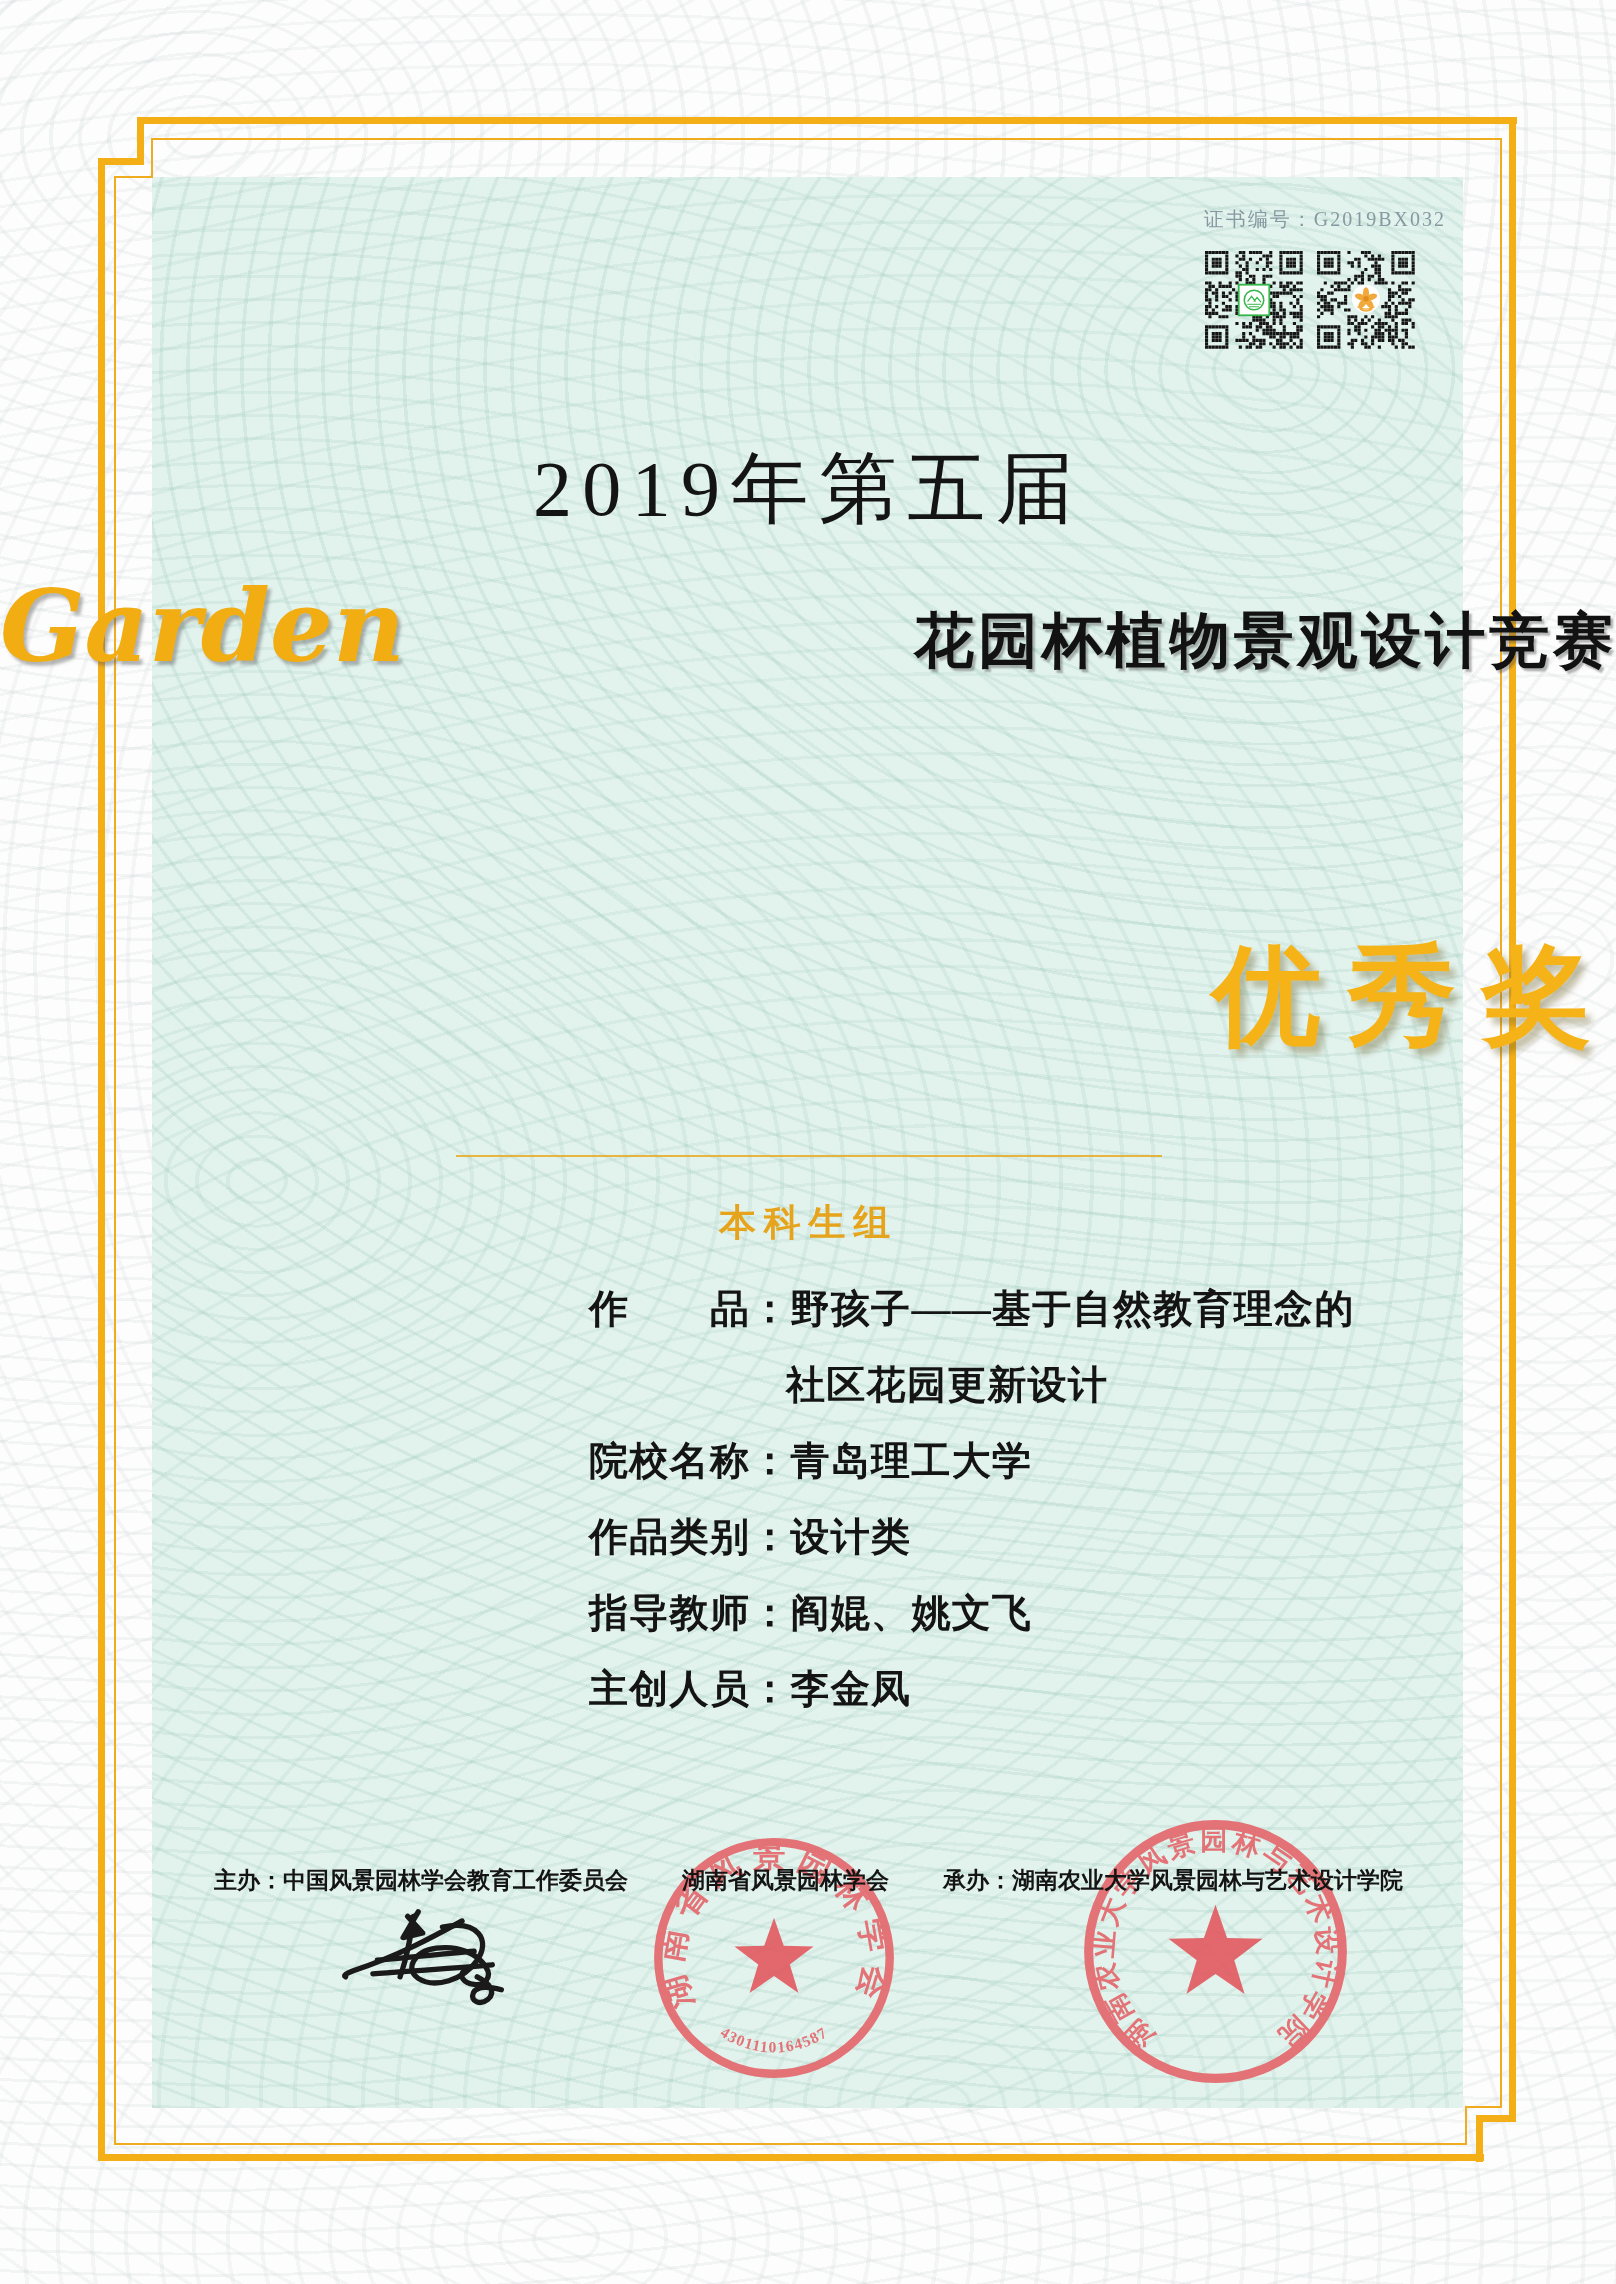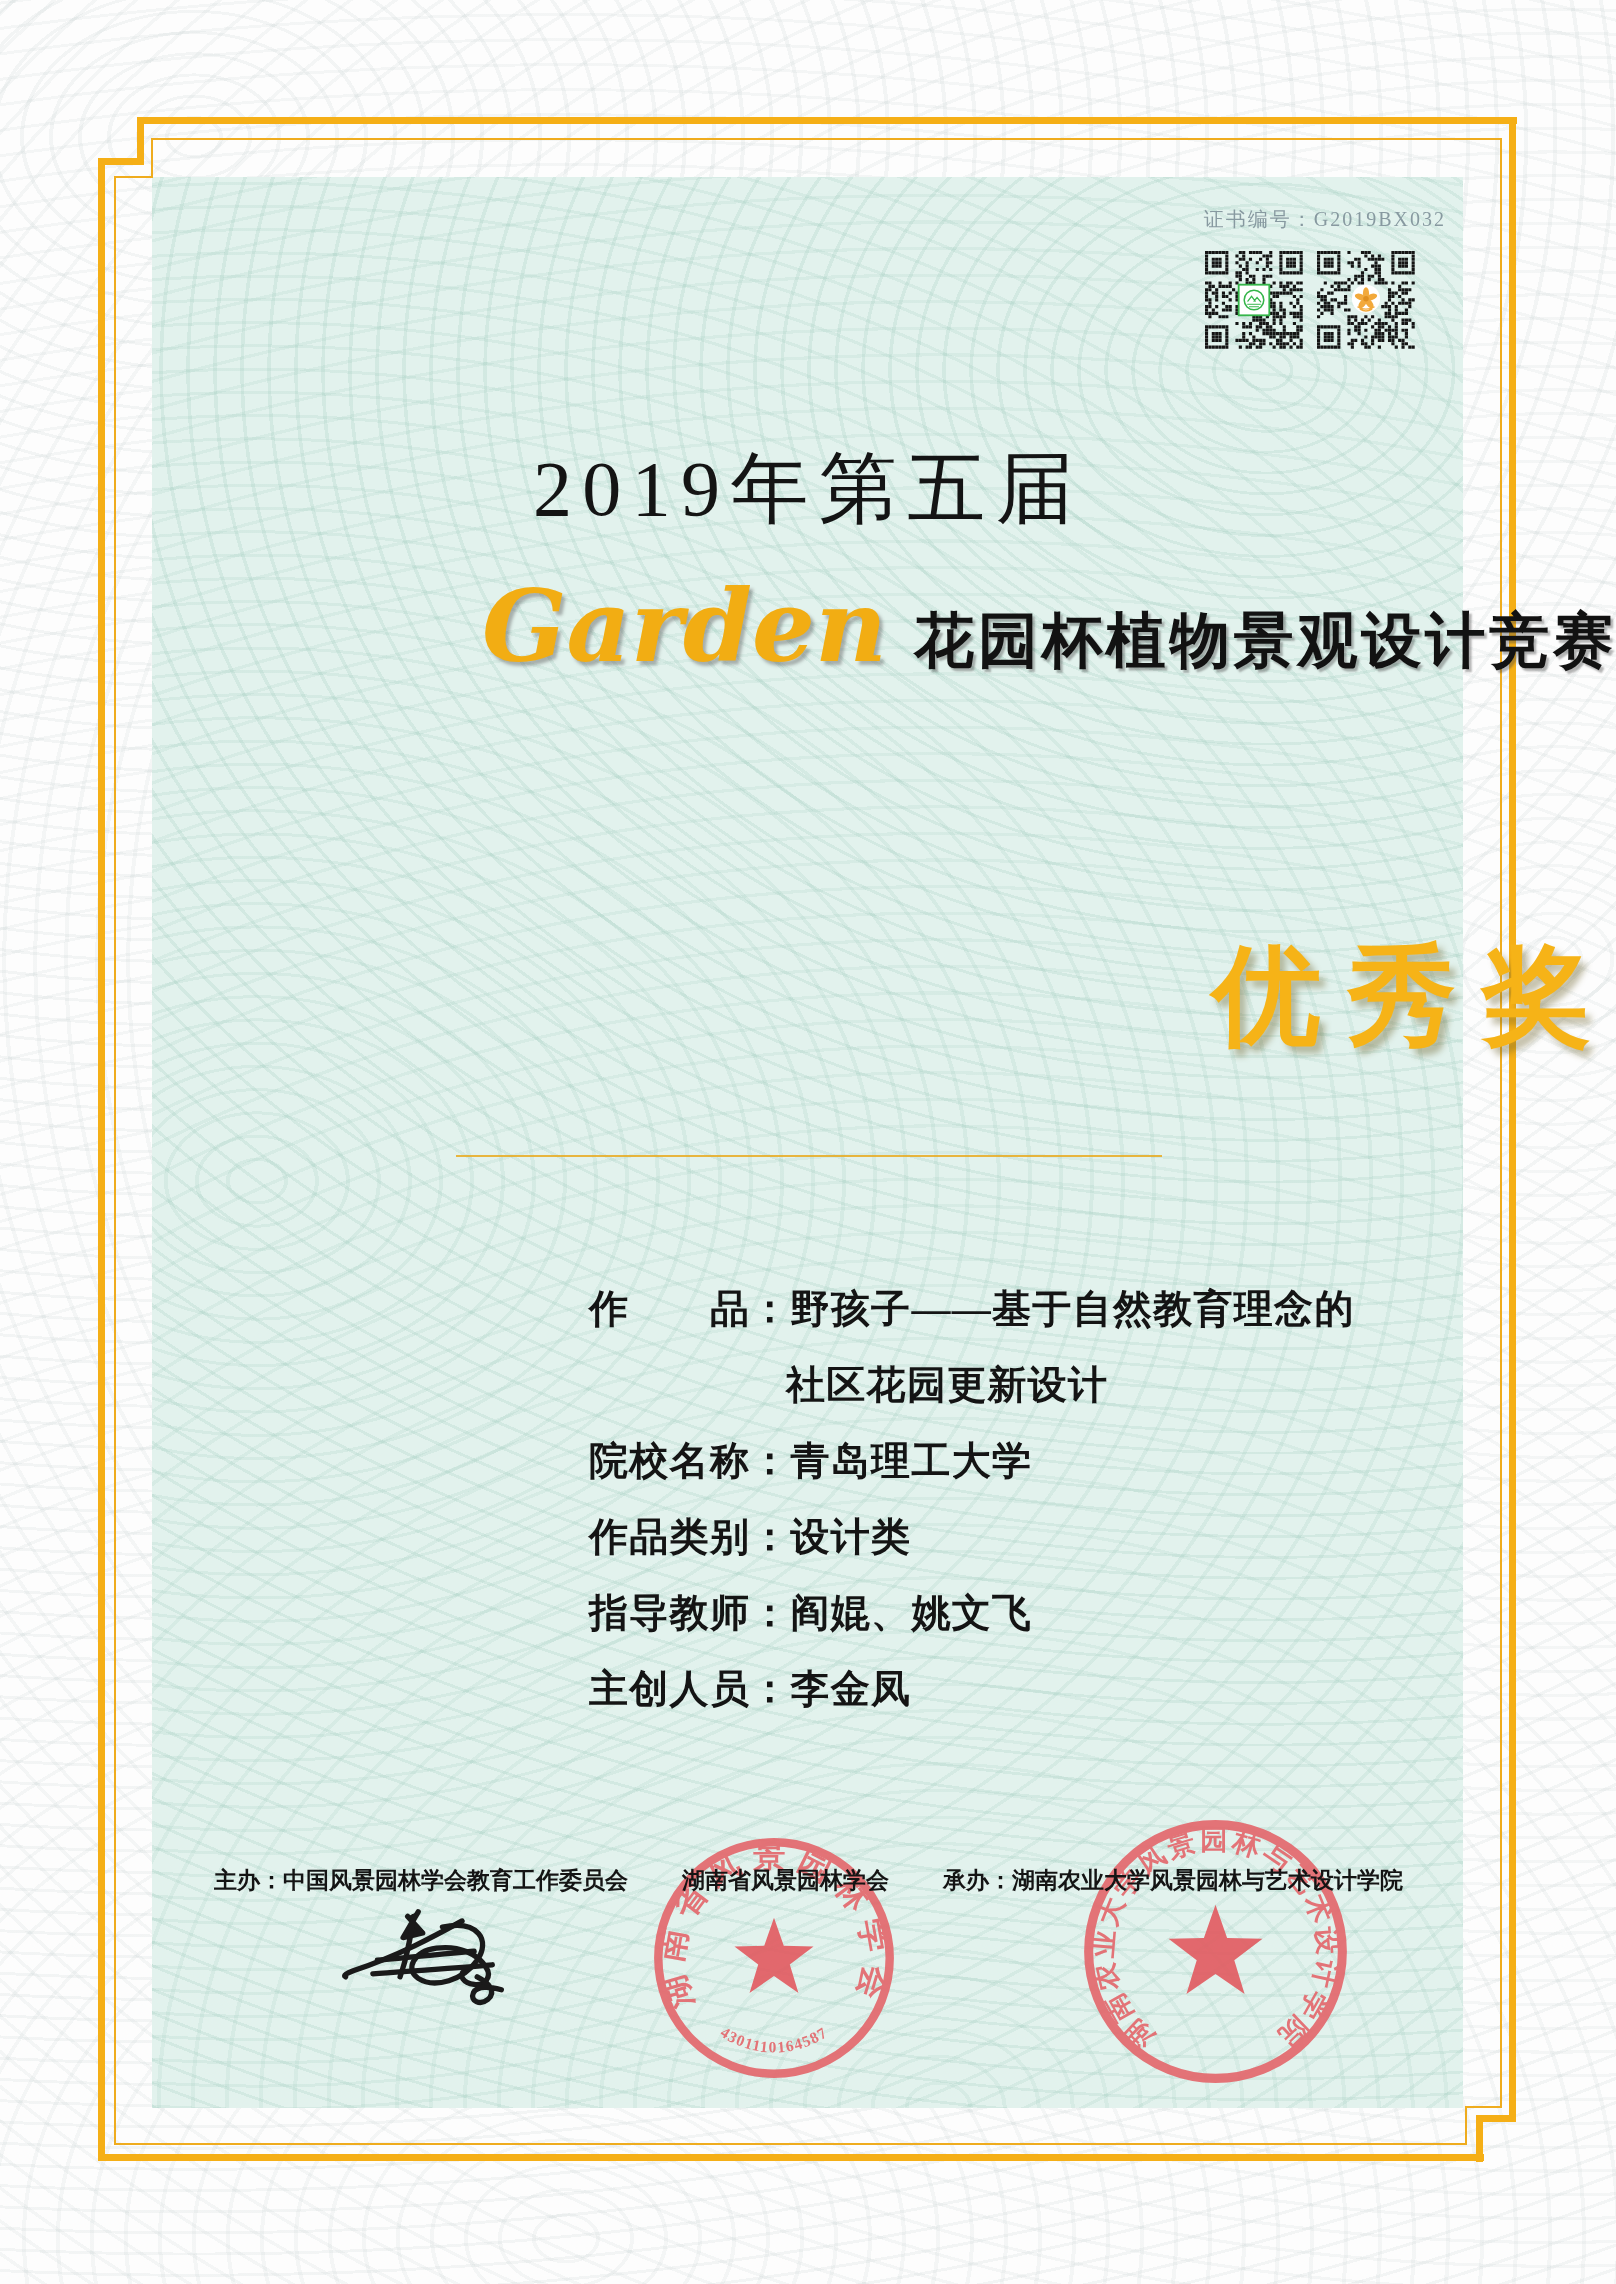--- a/index.html
+++ b/index.html
@@ -27,21 +27,21 @@
     position:absolute;top:206px;right:171px;z-index:2;
     font-size:20px;letter-spacing:2px;color:#8799a0;
   }
   .qr{position:absolute;top:251px;width:98px;height:98px;z-index:2;background:#fff0;}
   .year-line{
     position:absolute;left:0;top:437px;width:100%;text-align:center;z-index:2;
     font-size:78px;letter-spacing:10.4px;color:#141414;font-weight:500;
   }
   .garden-row{
     position:absolute;left:0;top:568px;width:100%;z-index:2;
-    display:flex;justify-content:flex-end;align-items:baseline;gap:27px;
+    display:flex;justify-content:space-between;align-items:baseline;gap:27px;
   }
   .garden-script{
     font-size:99px;font-style:italic;font-weight:bold;color:#f2ad13;
     font-family:"DejaVu Serif","Liberation Serif",serif;
     text-shadow:3.3px 3.9px 3.3px rgba(90,90,90,0.45);
   }
   .comp-name{
     font-size:60px;color:#121212;letter-spacing:3.9px;font-weight:600;
     text-shadow:2.6px 3.3px 2px rgba(70,70,70,0.40);
   }
@@ -127,20 +127,21 @@
 
   <div class="year-line">2019年第五届</div>
 
   <div class="garden-row">
     <span class="garden-script">Garden</span>
     <span class="comp-name">花园杯植物景观设计竞赛</span>
   </div>
 
   <div class="award-name">优秀奖</div>
   <div class="award-divider"></div>
+  <div class="group-name">本科生组</div>
 
   <div class="details">
     <div class="drow">
       <span class="dlabel">作　　品：</span>
       <span class="dvalue">野孩子——基于自然教育理念的</span>
     </div>
     <div class="drow indent">
       <span class="dvalue">社区花园更新设计</span>
     </div>
     <div class="drow">

